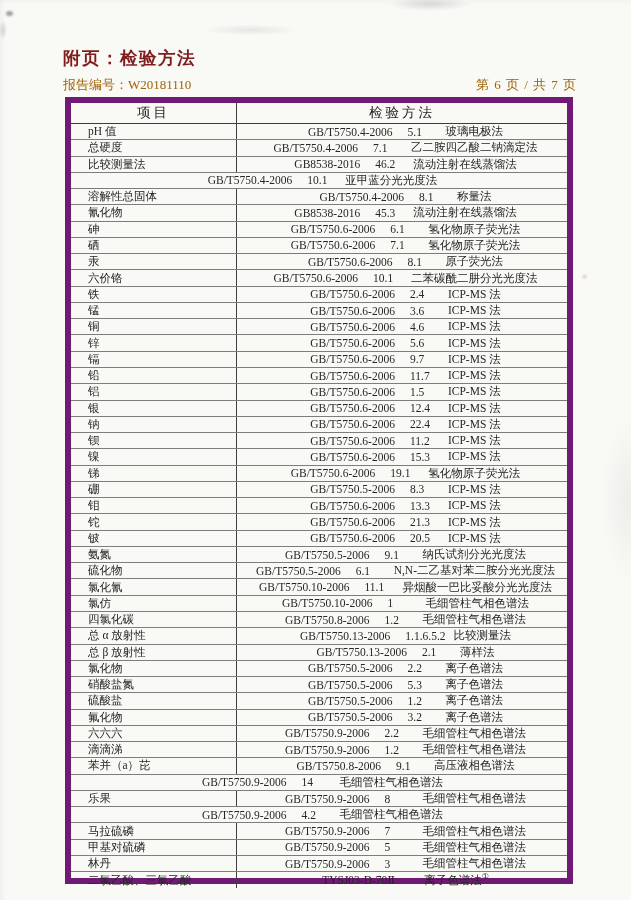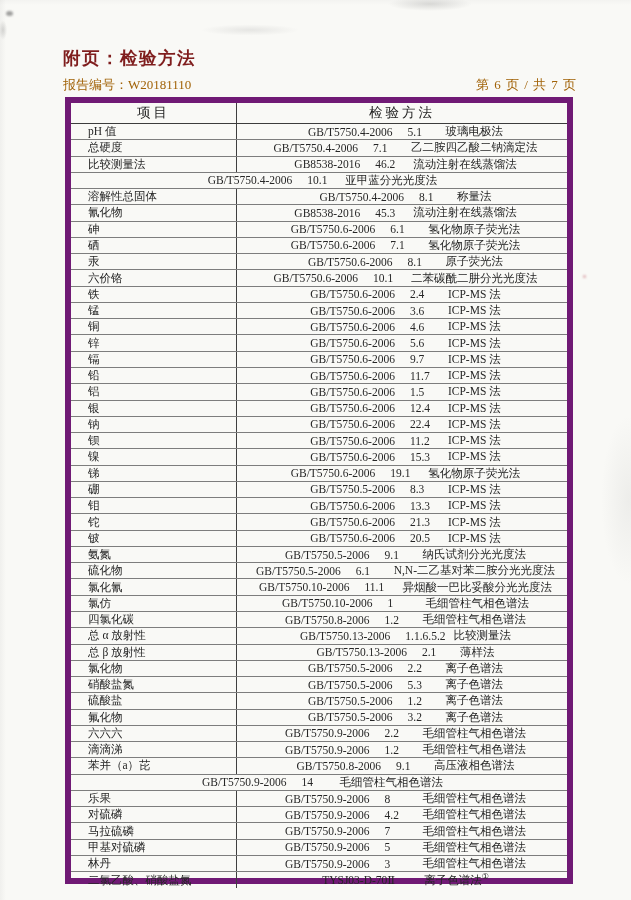--- a/index.html
+++ b/index.html
@@ -445,21 +445,20 @@
   <div class="t-row">
     <div class="c-item">乐果</div>
     <div class="c-method">
       <span class="std">GB/T5750.9-2006</span>
       <span class="clause">8</span>
       <span class="mname">毛细管柱气相色谱法</span>
     </div>
   </div>
 
   <div class="t-row">
-    <div class="c-item">对硫磷</div>
     <div class="c-method">
       <span class="std">GB/T5750.9-2006</span>
       <span class="clause">4.2</span>
       <span class="mname">毛细管柱气相色谱法</span>
     </div>
   </div>
 
   <div class="t-row">
     <div class="c-item">马拉硫磷</div>
     <div class="c-method">
@@ -481,20 +480,20 @@
   <div class="t-row">
     <div class="c-item">林丹</div>
     <div class="c-method">
       <span class="std">GB/T5750.9-2006</span>
       <span class="clause">3</span>
       <span class="mname">毛细管柱气相色谱法</span>
     </div>
   </div>
 
   <div class="t-row">
-    <div class="c-item">二氯乙酸、硝酸盐氮</div>
+    <div class="c-item">二氯乙酸、三氯乙酸</div>
     <div class="c-method">
       <span class="std">TYSJ03-D-70Ⅱ</span>
 
       <span class="mname nogap">离子色谱法<span class="note-sup">①</span></span>
     </div>
   </div>
 </div>
 
 </body></html>

